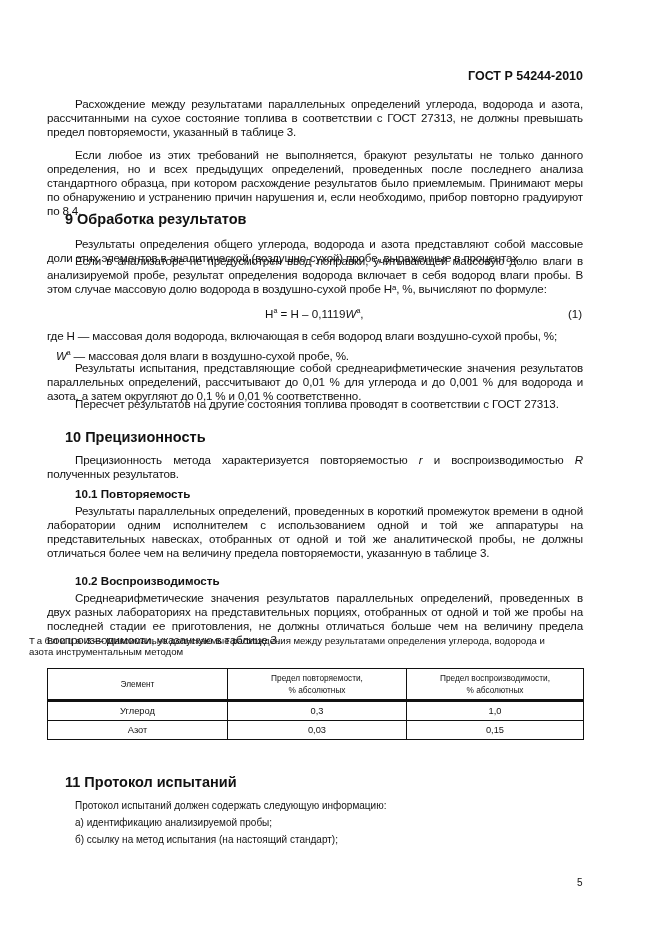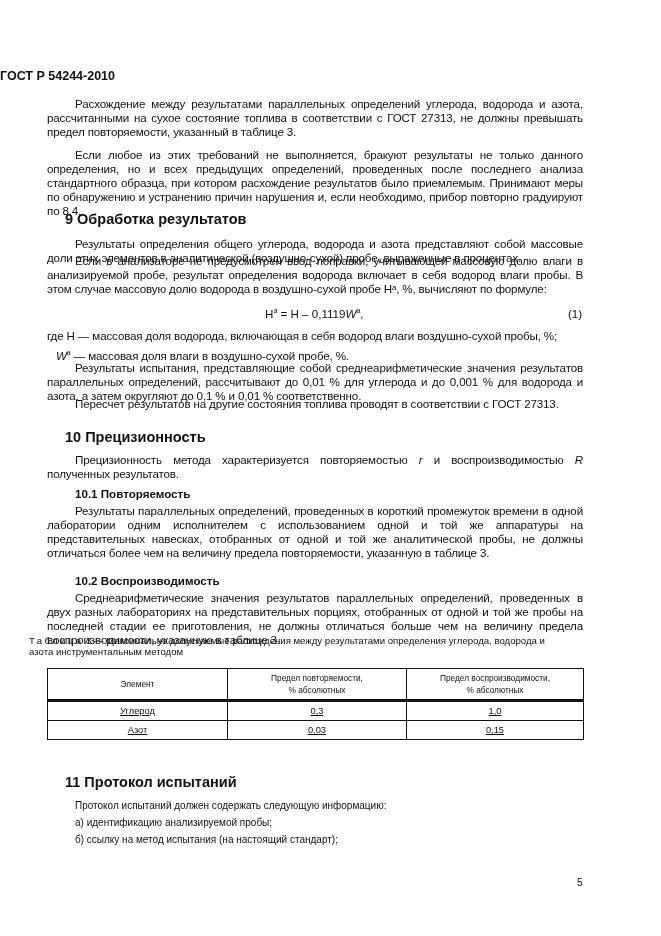--- a/index.html
+++ b/index.html
@@ -1,35 +1,35 @@
 <!DOCTYPE html>
 <html><head>
 <meta charset="utf-8">
 <style>
   html, body { margin:0; padding:0; background:#ffffff; }
   body { width:661px; height:936px; position:relative; overflow:hidden;
          font-family:"Liberation Sans", sans-serif; color:#111; }
   .abs { position:absolute; }
-  .hdr { left:0; width:583px; top:69px; font-weight:bold; font-size:12.5px; }
+  .hdr { left:0; width:583px; top:69px; text-align:right; font-weight:bold; font-size:12.5px; }
   .p { position:absolute; left:47px; width:536px; font-size:11.6px; line-height:14px;
        text-align:justify; letter-spacing:-0.15px; }
   .p .ind { display:inline-block; width:28px; }
   .h1 { position:absolute; left:65px; font-weight:bold; font-size:14.5px; }
   .h2 { position:absolute; left:75px; font-weight:bold; font-size:11.6px;text-align:center; }
   .formula { position:absolute; left:265px; top:307px; font-size:11.6px; }
   .formula i { font-style:italic; }
   .formula sup { font-size:7px; vertical-align:super; line-height:0; }
   .fnum { position:absolute; left:568px; top:307px; font-size:11.6px; }
   .cap { position:absolute; left:29px; top:635px; width:540px; font-size:9.6px; line-height:11px; }
   .cap .sp { letter-spacing:2.4px; }
   table.t { position:absolute; left:47px; top:668px; width:537px; border-collapse:collapse;
             font-size:9.3px; }
   table.t td, table.t th { border:1px solid #111; text-align:center; padding:0; font-weight:normal; }
   table.t th { height:30px; font-size:8.3px; line-height:12px; border-bottom:3px solid #111; }
-  table.t td { height:18px;text-decoration:underline; }
+  table.t td { height:18px; }
   .c1 { width:179px; } .c2 { width:178px; }
   .list { position:absolute; left:75px; font-size:10px; }
   .pg { position:absolute; left:577px; top:877px; font-size:10px; }
 </style>
 </head>
 <body>
 
 <div class="abs hdr">ГОСТ Р 54244-2010</div>
 
 <div class="p" style="top:97px"><span class="ind"></span><span>Расхождение между результатами параллельных определений углерода, водорода и азота, рассчитанными на сухое состояние топлива в соответствии с ГОСТ 27313, не должны превышать предел повторяемости, указанный в таблице 3.</span></div>

